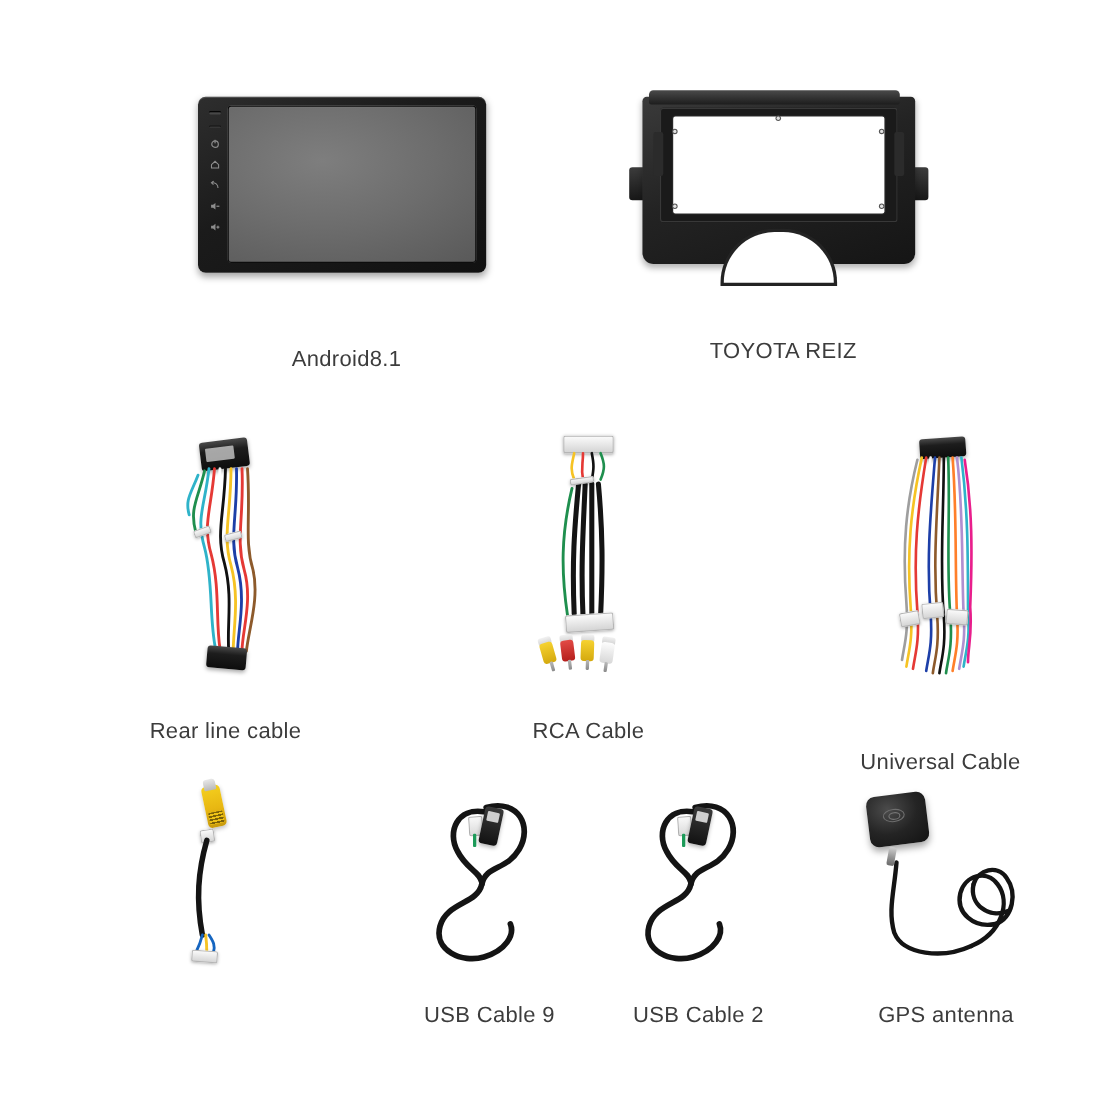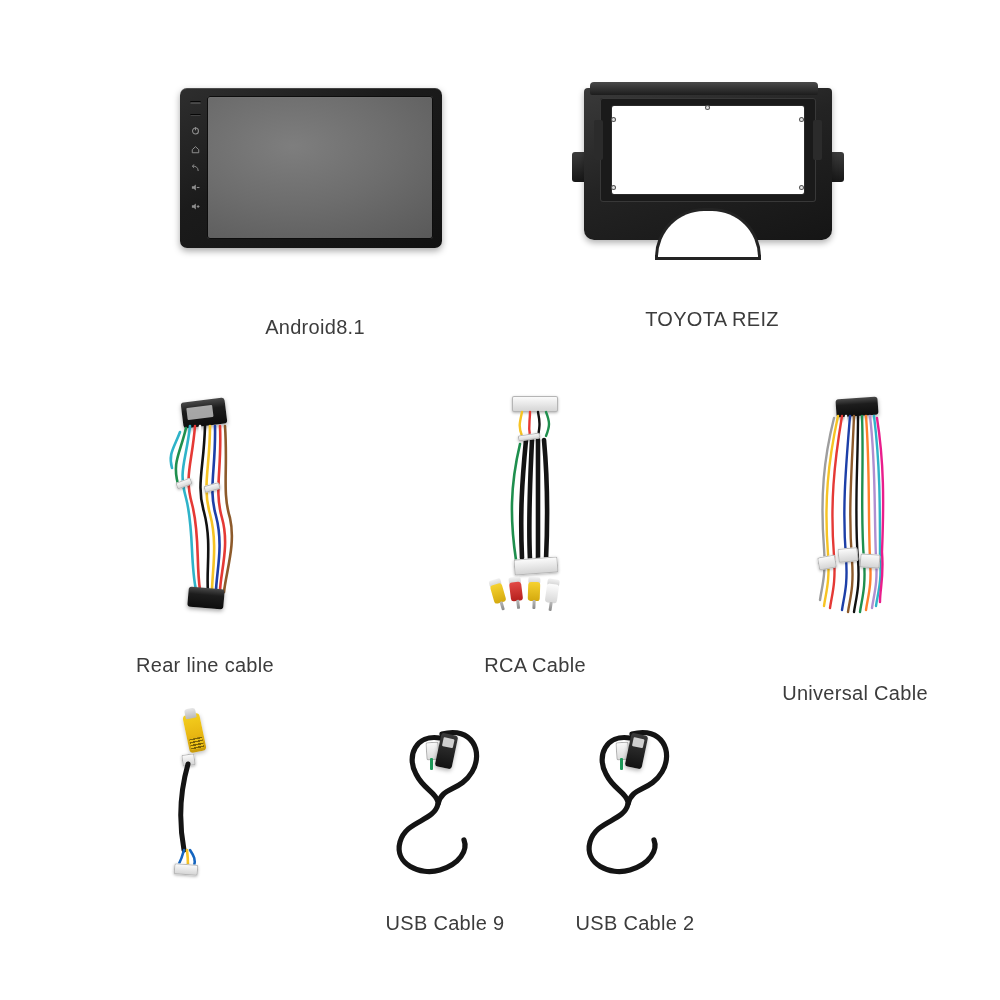--- a/index.html
+++ b/index.html
@@ -487,14 +487,31 @@
           <path d="M60 38 C36 34 26 56 36 74 C44 90 56 92 58 102"></path>
         </g>
       </svg>
       <div class="usb-small" style="left:46px; top:42px;"></div>
       <div class="usb-green" style="left:50px; top:58px;"></div>
       <div class="usb-a" style="left:58px; top:34px;"></div>
     </div>
     <div class="caption" style="margin-top:22px;">USB Cable 2</div>
   </div>
 
+  <div class="item" style="left:765px; top:700px; width:190px;">
+    <div class="art harness" style="width:175px; height:190px;">
+      <svg class="wiresvg" width="175" height="190">
+        <g fill="none" stroke="#141414" stroke-width="4" stroke-linecap="round">
+          <path d="M42 84 C40 110 34 128 40 148 C48 168 84 172 110 160"></path>
+          <path d="M110 160 C138 148 146 120 134 104 C124 90 104 96 100 112 C96 130 112 144 132 140"></path>
+          <path d="M132 140 C148 134 152 112 142 98 C134 86 116 90 112 104"></path>
+          <path d="M112 104 C108 122 126 136 144 128"></path>
+        </g>
+      </svg>
+      <div class="gps-puck" style="left:16px; top:22px;">
+        <div class="gps-logo"></div>
+      </div>
+      <div class="sma" style="left:34px; top:70px;"></div>
+    </div>
+    <div class="caption" style="margin-top:22px;">GPS antenna</div>
+  </div>
 
 </div>
 
 </body></html>

